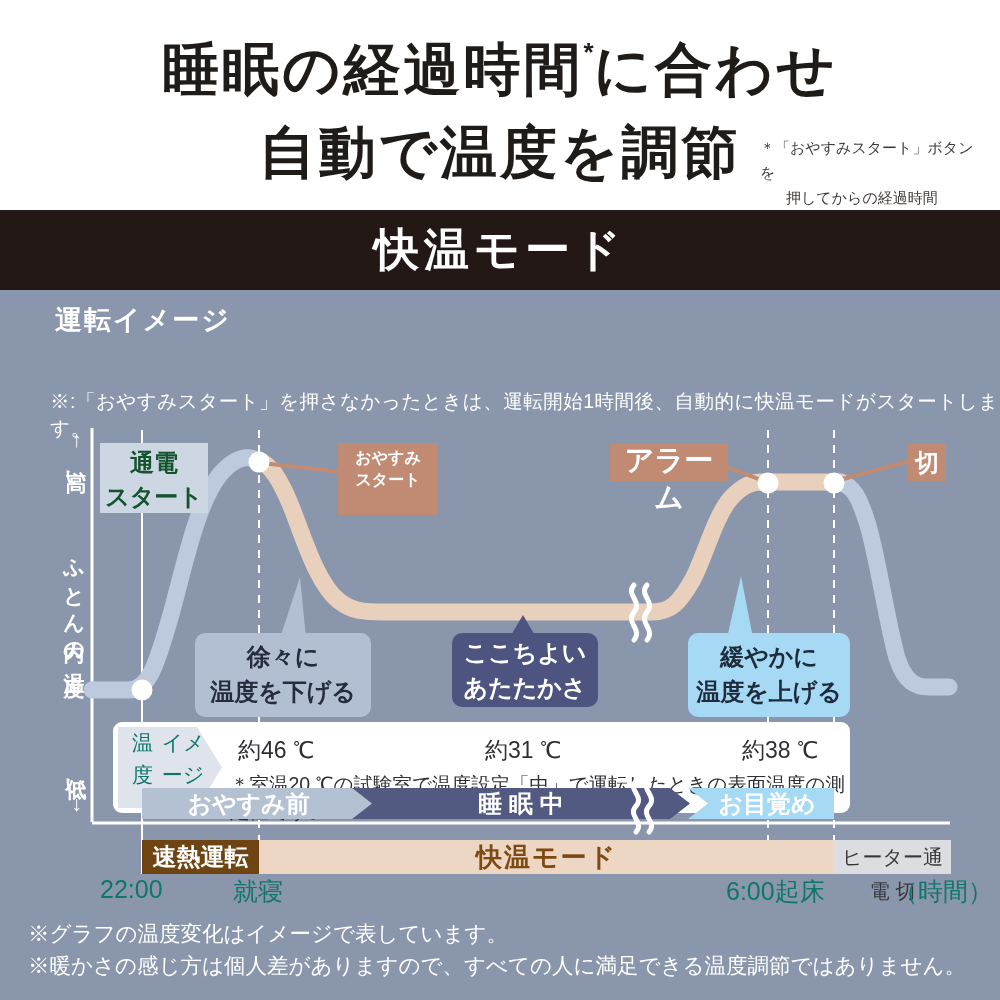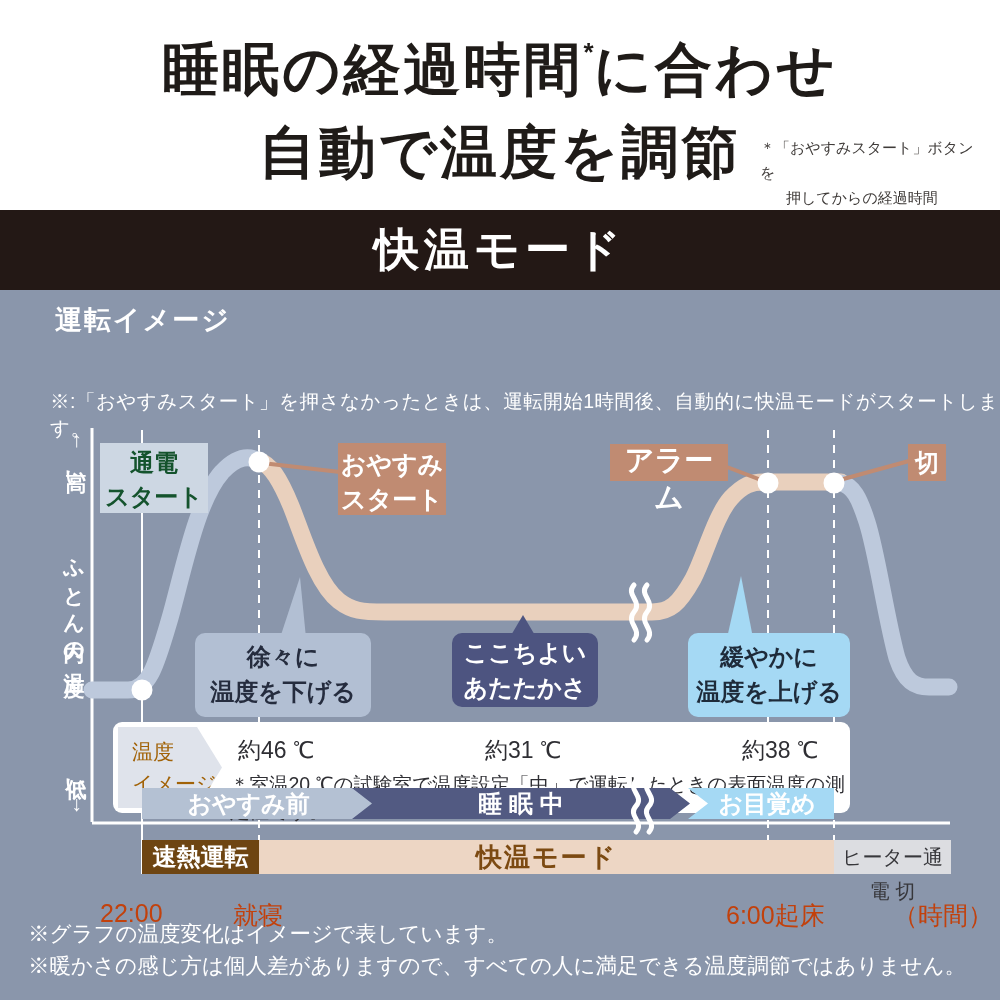--- a/index.html
+++ b/index.html
@@ -34,57 +34,57 @@
   #y-low{top:762px;left:62px;}
 
   
   #chart-svg,#break-svg{top:0;left:0;width:1000px;height:1000px;pointer-events:none;}
   #chart-svg{z-index:1;} #break-svg{z-index:3;}
 
   
   .evbox{color:#fff;background:#c08b72;font-weight:bold;text-align:center;z-index:2;}
   #ev-power{top:443px;left:100px;width:108px;height:70px;background:#cdd7e3;color:#14532d;
             font-size:24px;font-weight:bold;text-align:center;line-height:1.4;padding-top:3px;z-index:2;}
-  #ev-sleep{top:443px;left:338px;width:108px;height:72px;font-size:25px;line-height:1.4;padding-top:4px;}
+  #ev-sleep{top:443px;left:338px;width:100px;height:72px;font-size:16px;line-height:1.4;padding-top:4px;}
   #ev-alarm{top:444px;left:610px;width:118px;height:37px;font-size:29px;line-height:37px;font-family:Liberation Mono, monospace;}
   #ev-off{top:444px;left:908px;width:38px;height:37px;font-size:24px;line-height:37px;}
 
   
   .bubble{border-radius:10px;text-align:center;font-weight:bold;font-size:24px;line-height:1.45;z-index:2;}
   #bub-down{top:633px;left:195px;width:176px;height:84px;background:#b2bfd3;color:#252c3e;padding-top:7px;}
   #bub-comfy{top:633px;left:452px;width:146px;height:74px;background:#4d5480;color:#ffffff;padding-top:3px;}
   #bub-up{top:633px;left:688px;width:162px;height:84px;background:#a5d9f4;color:#1e2b3a;padding-top:7px;}
 
   
   #tempbox{top:722px;left:113px;width:737px;height:91px;background:#ffffff;border-radius:9px;z-index:2;}
   #temp-chev{position:absolute;top:5px;left:5px;width:104px;height:81px;background:#dfe3eb;
              clip-path:polygon(0 0,76% 0,100% 50%,76% 100%,0 100%);
-             display:flex;flex-direction:column;justify-content:center;
-             color:#a16207;font-size:21px;line-height:1.5;padding-left:14px;box-sizing:border-box;}
+             display:flex;flex-direction:row;justify-content:center;
+             color:#0f766e;font-size:21px;line-height:1.5;padding-left:14px;box-sizing:border-box;}
   .tval{position:absolute;top:13px;color:#2e2e33;font-size:23px;}
   #t46{left:115px;margin-left:10px;} #t31{left:372px;} #t38{left:629px;}
   #temp-note{position:absolute;top:49px;left:117px;color:#2e2e33;font-size:19.5px;}
 
   
   .arrow{height:31px;color:#fff;font-weight:bold;font-size:24px;line-height:31px;text-align:center;z-index:2;}
   #ar-before{top:788px;left:142px;width:231px;background:#b4c1d3;padding-right:18px;
              clip-path:polygon(0 0,calc(100% - 20px) 0,100% 50%,calc(100% - 20px) 100%,0 100%);}
   #ar-during{top:788px;left:352px;width:338px;background:#525a82;
              clip-path:polygon(0 0,calc(100% - 20px) 0,100% 50%,calc(100% - 20px) 100%,0 100%,20px 50%);}
   #ar-wake{top:788px;left:688px;width:146px;background:#a5d9f4;padding-left:12px;
            clip-path:polygon(0 0,100% 0,100% 100%,0 100%,20px 50%);}
 
   
   .mbar{top:840px;height:34px;text-align:center;z-index:2;}
   #md-fast{left:142px;width:117px;background:#6e4512;color:#fff;font-weight:bold;font-size:24px;line-height:34px;}
   #md-kaion{left:259px;width:575px;background:#edd6c4;color:#7c4a12;font-weight:bold;font-size:26px;line-height:34px;letter-spacing:2px;}
   #md-off{left:834px;width:117px;background:#dcdde1;color:#37373b;font-size:20px;line-height:34px;}
 
   
-  .tlab{top:875px;color:#c2410c;font-size:25px;z-index:2;margin-top:24px;}
+  .tlab{top:875px;color:#0f766e;font-size:25px;z-index:2;}
   #tm-2200{left:100px;} #tm-bed{left:233px;} #tm-600{left:726px;} #tm-unit{left:893px;}
 
   
   #foot{top:918px;left:28px;color:#fff;font-size:21.5px;line-height:1.5;z-index:2;}
 </style>
 </head>
 <body>
 
 <div id="page">
 

